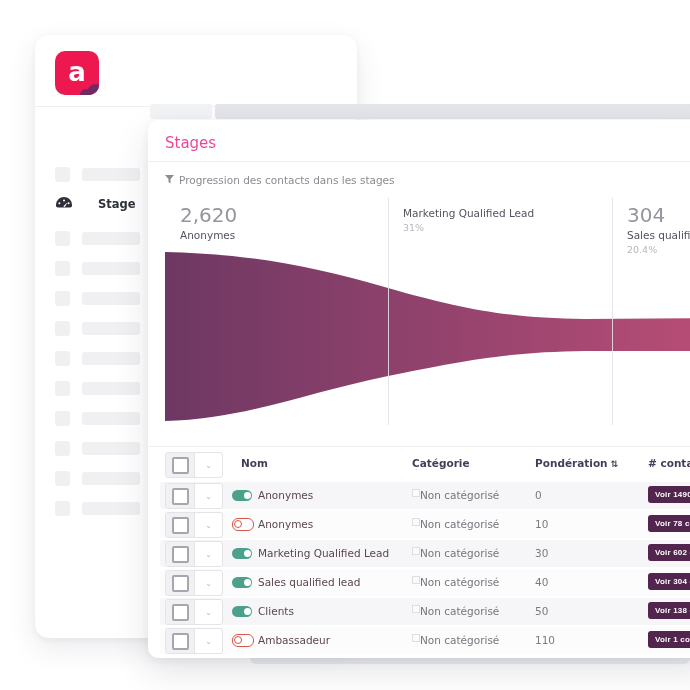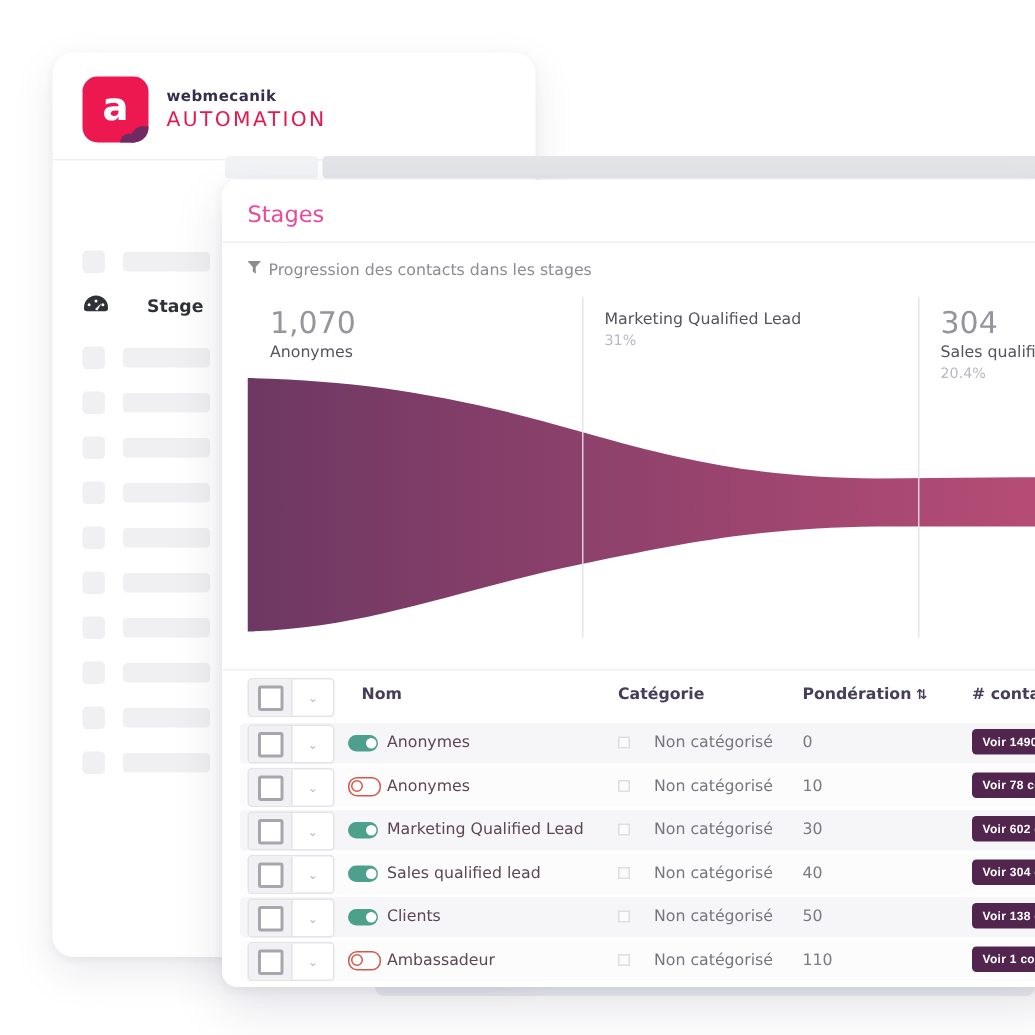--- a/index.html
+++ b/index.html
@@ -57,21 +57,21 @@
     border-radius:3px;background:#fff;display:flex;overflow:hidden;}
   .ctrl-check-cell{width:28px;background:#f1f1f3;display:flex;align-items:center;justify-content:center;border-right:1px solid #e4e4e8;}
   .checkbox{width:13px;height:13px;background:#fff;border:2px solid #a6a6ae;border-radius:2px;}
   .ctrl-caret-cell{flex:1;display:flex;align-items:center;justify-content:center;color:#b9b9c0;font-size:8px;}
   .toggle{position:absolute;left:72px;top:8px;width:20px;height:11px;border-radius:6px;}
   .toggle[data-state="on"]{background:#4da18c;}
   .toggle[data-state="on"]::after{content:"";position:absolute;right:1px;top:2px;width:7px;height:7px;border-radius:50%;background:#fff;}
   .toggle[data-state="off"]{background:#fff;border:1px solid #d6564a;margin-top:-1px;}
   .toggle[data-state="off"]::after{content:"";position:absolute;left:1px;top:1px;width:6px;height:6px;border-radius:50%;border:1px solid #d6564a;background:#fff;}
   .cell-name{position:absolute;left:98px;top:7px;font-size:10.5px;color:#5b4652;white-space:nowrap;}
-  .cell-cat{position:absolute;left:252px;top:7px;font-size:10.5px;color:#75757d;display:flex;align-items:center;gap:16px;white-space:nowrap;}
+  .cell-cat{position:absolute;left:252px;top:7px;font-size:10.5px;color:#75757d;display:flex;gap:0;white-space:nowrap;}
   .cat-sq{width:6px;height:6px;border:1px solid #dddde2;background:#fbfbfc;display:inline-block;}
   .cell-weight{position:absolute;left:375px;top:7px;font-size:10.5px;color:#7a7a82;}
   .cell-btn{position:absolute;left:488px;top:4px;background:#52254f;color:#fff;font-size:8px;font-weight:bold;
     padding:4px 7px;border-radius:3px;border:none;white-space:nowrap;letter-spacing:.2px;}
   .col-name{left:81px;text-align:right;} .col-cat{left:252px;} .col-weight{left:375px;} .col-contacts{left:488px;}
 </style>
 </head>
 <body>
 
 <div class="stage">
@@ -79,24 +79,20 @@
   <div class="abs topbar-light"></div>
   <div class="abs topbar-dark"></div>
   <div class="abs bottombar"></div>
 
   <div class="abs sidebar-card">
     <div class="logo-row">
       <div class="logo-mark">
         <span class="logo-letter">a</span>
         <span class="logo-blob1"></span>
         <span class="logo-blob2"></span>
-      </div>
-      <div>
-        <div class="logo-text-top">webmecanik</div>
-        <div class="logo-text-bottom">AUTOMATION</div>
       </div>
     </div>
     <div class="sidebar-divider"></div>
 
     <div class="side-item" style="top:128px">
       <span class="ph-sq"></span>
         <span class="ph-bar"></span>
     </div>
 
     <div class="side-item" style="top:158px">
@@ -161,21 +157,21 @@
     <div class="filter-row">
       <span>
         <svg width="9" height="9" viewBox="0 0 9 9">
             <path d="M0 0 H9 L5.5 4 V8.5 L3.5 7 V4 Z" fill="#8b8b92"></path>
           </svg>
       </span>
       <span>Progression des contacts dans les stages</span>
     </div>
 
     <div class="stage-label" style="left:32px">
-      <div class="num">1,070</div>
+      <div class="num">2,620</div>
       <div class="name">Anonymes</div>
       <div class="pct"></div>
     </div>
     <div class="stage-label" style="left:255px">
       <div class="name">Marketing Qualified Lead</div>
       <div class="pct">31%</div>
     </div>
     <div class="stage-label" style="left:479px">
       <div class="num">304</div>
       <div class="name">Sales qualified lead</div>

